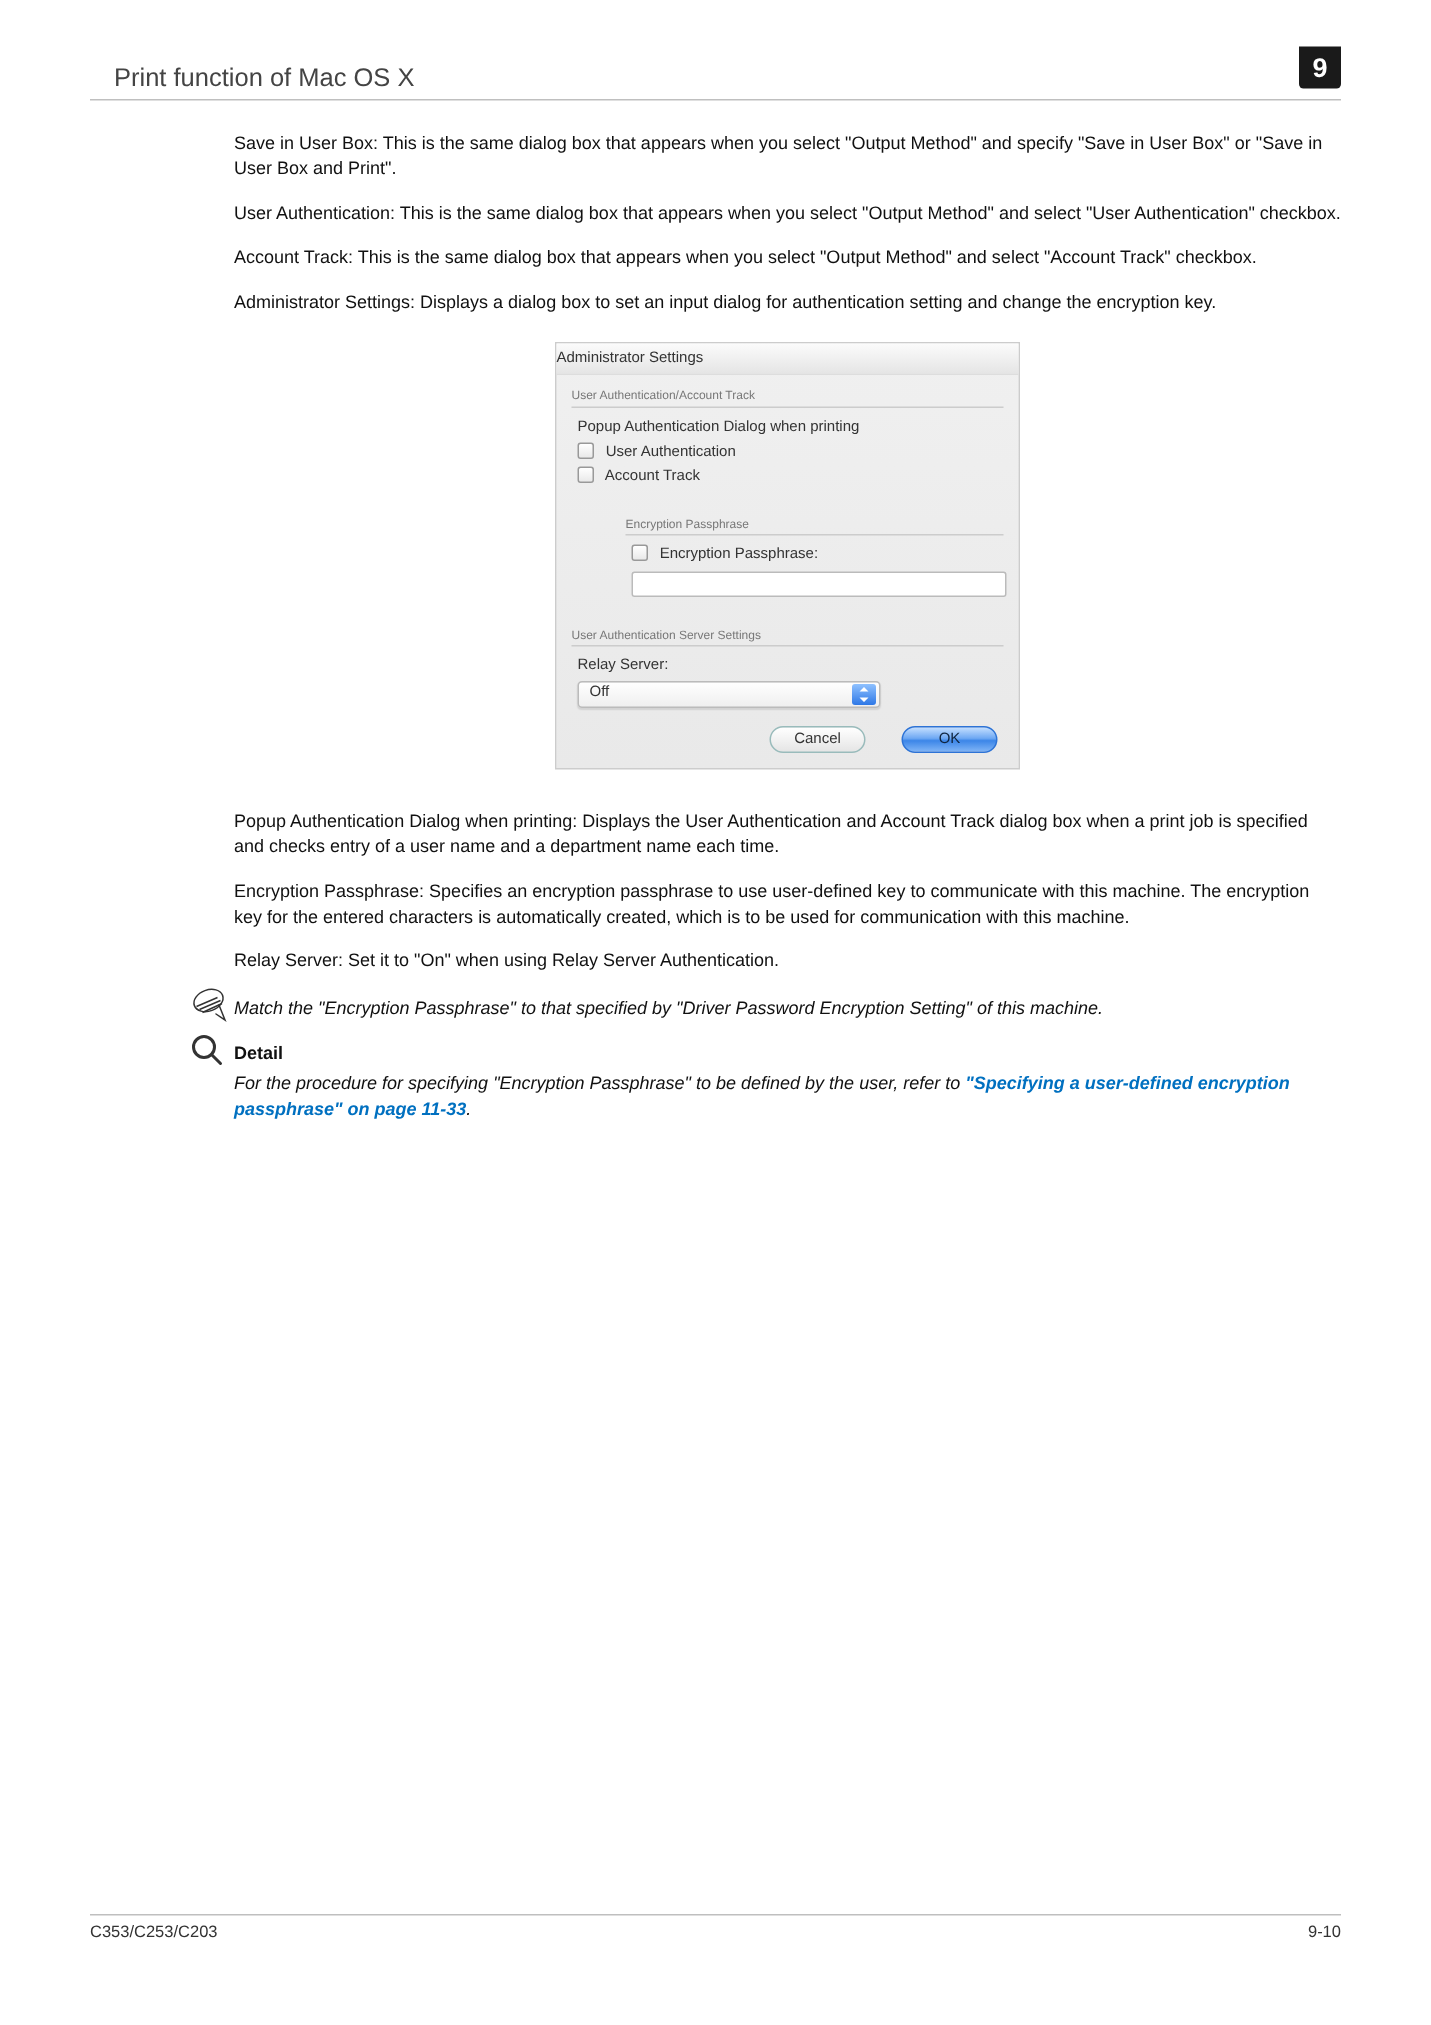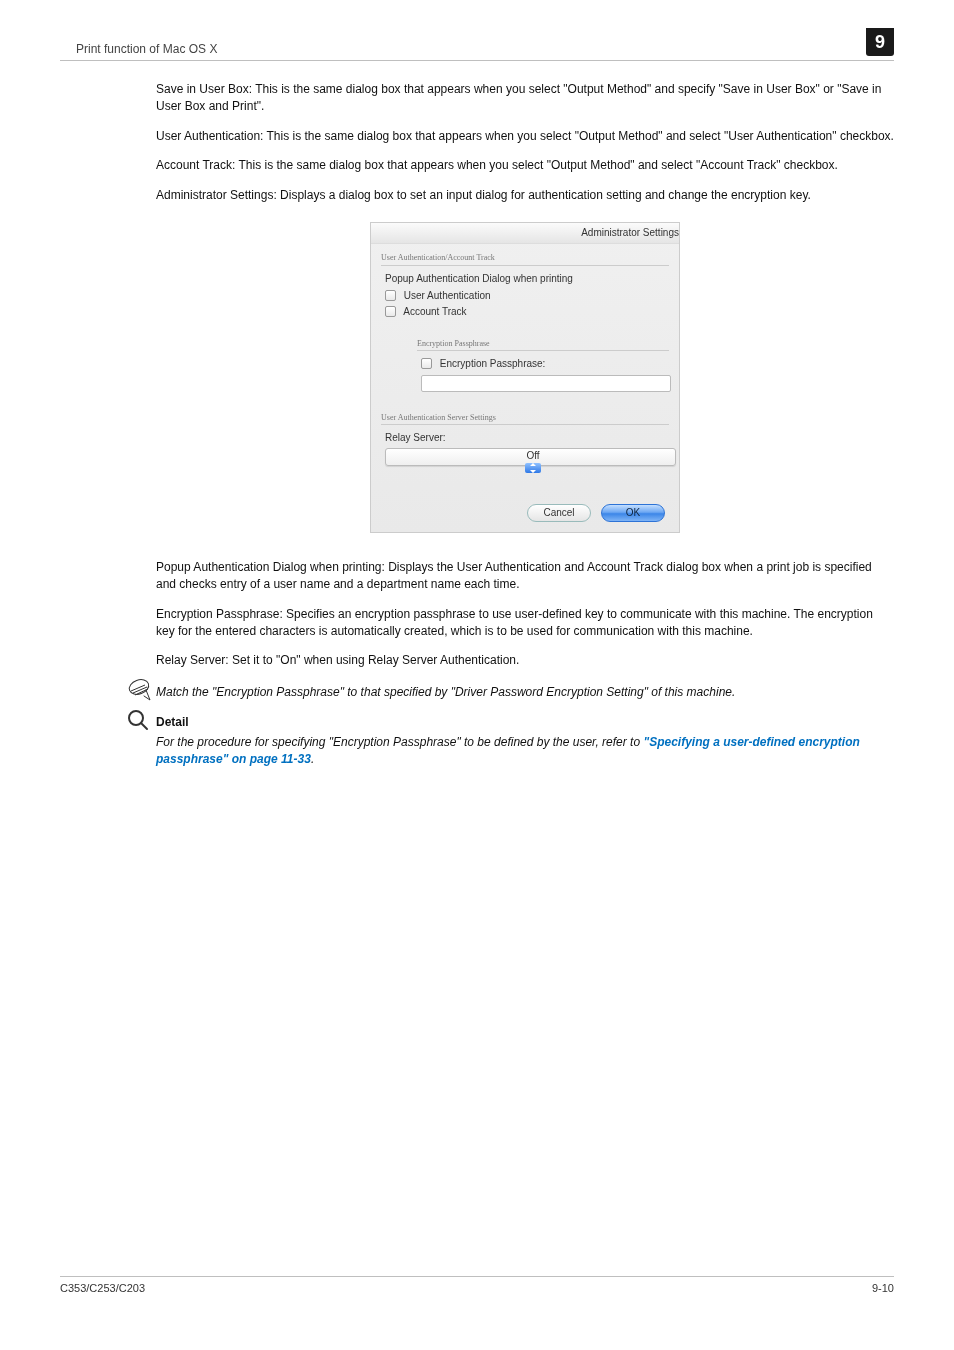--- a/index.html
+++ b/index.html
@@ -19,21 +19,21 @@
     padding: 42px 60px 0 60px;
   }
   .header-row {
     display: flex;
     align-items: center;
     justify-content: space-between;
     border-bottom: 1px solid #bfbfbf;
     padding-bottom: 4px;
   }
   .header-title {
-    font-size: 12px;
+    font-size: 17px;
     color: #444;
     padding-left: 16px;
   }
   .header-badge {
     width: 28px;
     height: 28px;
     background: #1a1a1a;
     color: #fff;
     font-weight: bold;
     font-size: 18px;
@@ -61,38 +61,37 @@
   }
   .dialog {
     width: 310px;
     background: linear-gradient(#f0f0f0,#e9e9e9);
     border: 1px solid #ccc;
     font-family: "Lucida Grande", "Helvetica Neue", Arial, sans-serif;
     font-size: 10px;
     color: #333;
   }
   .dialog-title {
-    text-align: right;
+    text-align: left;
     padding: 3px 0;
     background: linear-gradient(#fbfbfb,#e5e5e5);
     border-bottom: 1px solid #ddd;
   }
   .dialog-inner {
     padding: 2px 10px 10px 10px;
   }
   .dl-section {
     margin-top: 6px;
   }
   .dl-section-title {
     font-size: 8px;
     color: #777;
     border-bottom: 1px solid #ccc;
     padding-bottom: 1px;
     margin-bottom: 6px;
-    font-family: Liberation Serif, serif;
   }
   .dl-row {
     font-size: 10px;
     margin: 2px 0 2px 4px;
   }
   .dl-sub { }
   .chk {
     display: inline-block;
     width: 11px;
     height: 11px;
@@ -104,49 +103,48 @@
   }
   .dl-field {
     width: 250px;
     height: 17px;
     border: 1px solid #bbb;
     background: #fff;
     margin: 3px 0 0 4px;
     border-radius: 2px;
   }
   .dl-select {
-    width: 291px;
+    width: 202px;
     height: 18px;
     border: 1px solid #bbb;
     background: linear-gradient(#fff,#efefef);
     border-radius: 3px;
     margin: 2px 0 0 4px;
     display: flex;
     align-items: center;
     justify-content: space-between;
     padding: 0 2px 0 7px;
     box-shadow: 0 1px 1px rgba(0,0,0,.1);
-    flex-direction: column;
   }
   .dl-select-arrow {
     width: 16px;
     height: 14px;
     background: linear-gradient(#8fc1ff,#2e78e6);
     border-radius: 2px;
     display: flex;
     align-items: center;
     justify-content: center;
   }
   .dl-select-arrow svg { display: block; }
 
   .dl-footer {
     display: flex;
     justify-content: flex-end;
-    gap: 10px;
-    margin-top: 38px;
+    gap: 24px;
+    margin-top: 12px;
     padding-right: 4px;
   }
   .dl-btn {
     min-width: 64px;
     height: 18px;
     border-radius: 9px;
     font-size: 10px;
     text-align: center;
     line-height: 16px;
     border: 1px solid #9bb;

